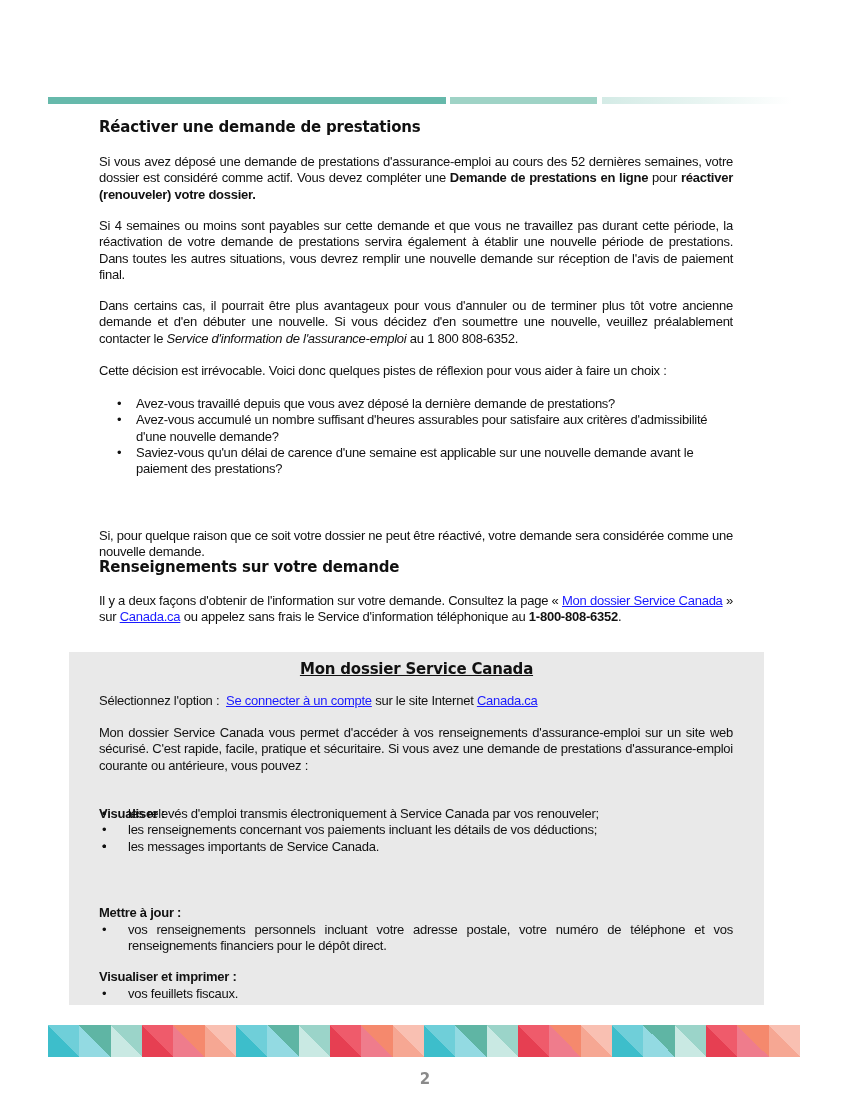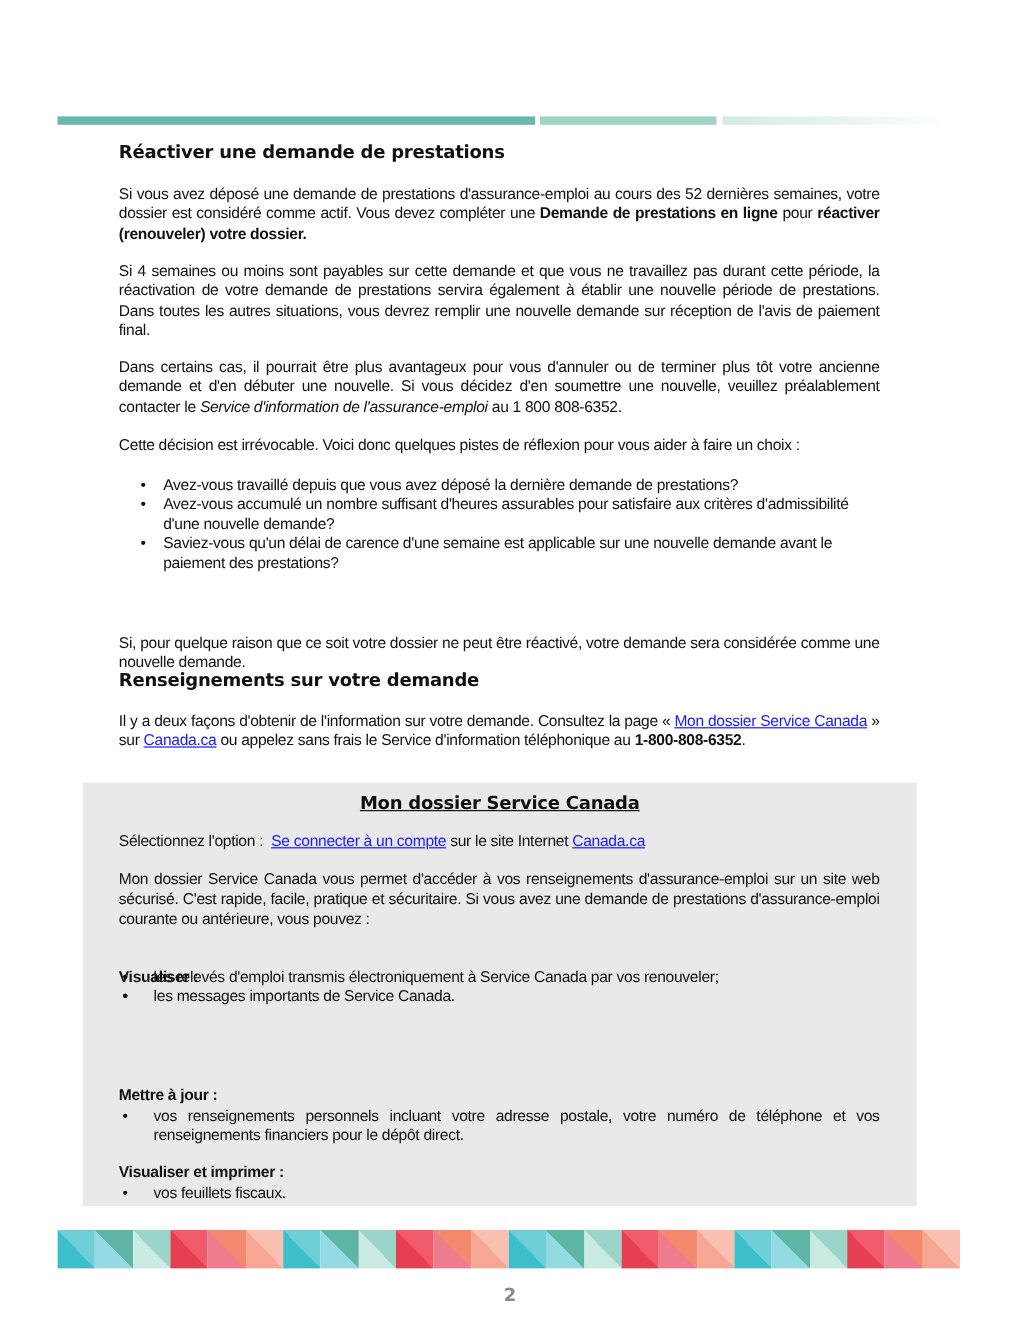--- a/index.html
+++ b/index.html
@@ -89,21 +89,21 @@
   <h3>Mon dossier Service Canada</h3>
 
   <p class="body left" style="top:41px;"><span style="white-space:pre;">Sélectionnez l'option :  </span><a class="lnk">Se connecter à un compte</a><span> sur le site Internet </span><a class="lnk">Canada.ca</a></p>
 
   <p class="body" style="top:73px;">Mon dossier Service Canada vous permet d'accéder à vos renseignements d'assurance-emploi sur un site web sécurisé. C'est rapide, facile, pratique et sécuritaire. Si vous avez une demande de prestations d'assurance-emploi courante ou antérieure, vous pouvez :</p>
 
   <p class="lbl" style="top:137px;margin-top:17px;">Visualiser :</p>
   <ul class="blist" style="top:154px; left:59px; width:610px;">
     <li><span class="dot" style="left:-26px;">•</span></li>
     <li><span class="dot" style="left:-26px;">•</span><span>les relevés d'emploi transmis électroniquement à Service Canada par vos renouveler;</span></li>
-    <li><span class="dot" style="left:-26px;">•</span></li>
+    <li><span class="dot" style="left:-26px;">•</span><span>les renseignements concernant vos paiements incluant les détails de vos déductions;</span></li>
     <li><span class="dot" style="left:-26px;">•</span></li>
     <li><span class="dot" style="left:-26px;">•</span><span>les messages importants de Service Canada.</span></li>
   </ul>
 
   <p class="lbl" style="top:253px;">Mettre à jour :</p>
   <ul class="blist" style="top:270px; left:59px; width:605px; text-align:justify;">
     <li><span class="dot" style="left:-26px;">•</span><span>vos renseignements personnels incluant votre adresse postale, votre numéro de téléphone et vos renseignements financiers pour le dépôt direct.</span></li>
   </ul>
 
   <p class="lbl" style="top:317px;">Visualiser et imprimer :</p>

